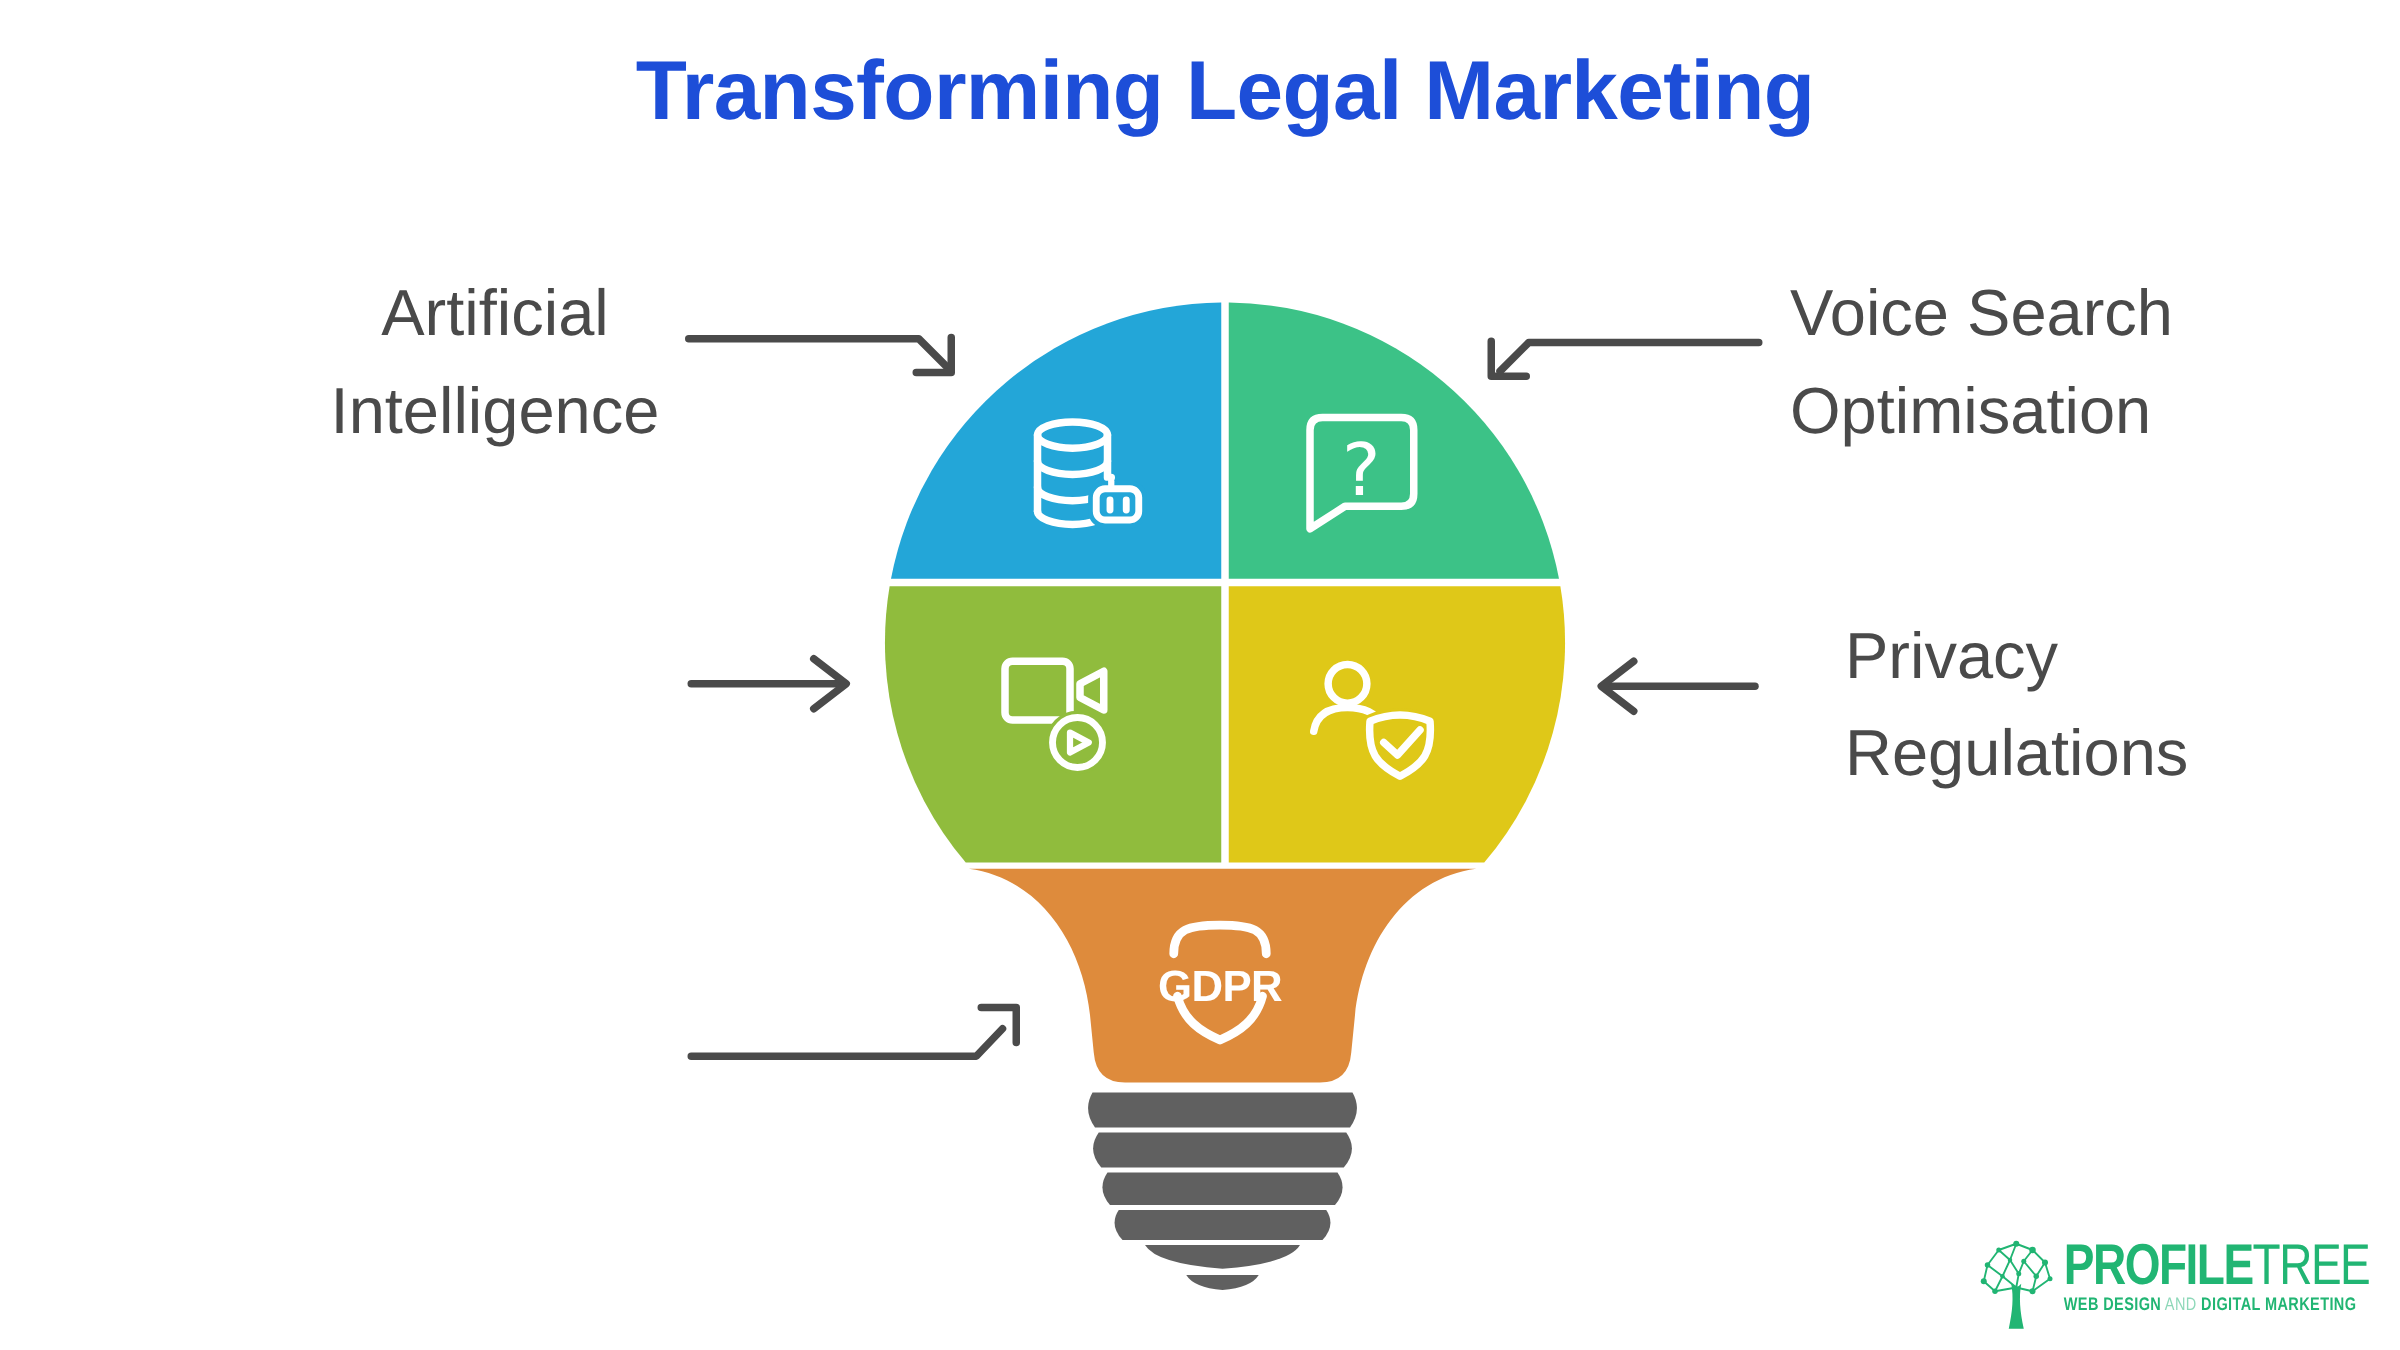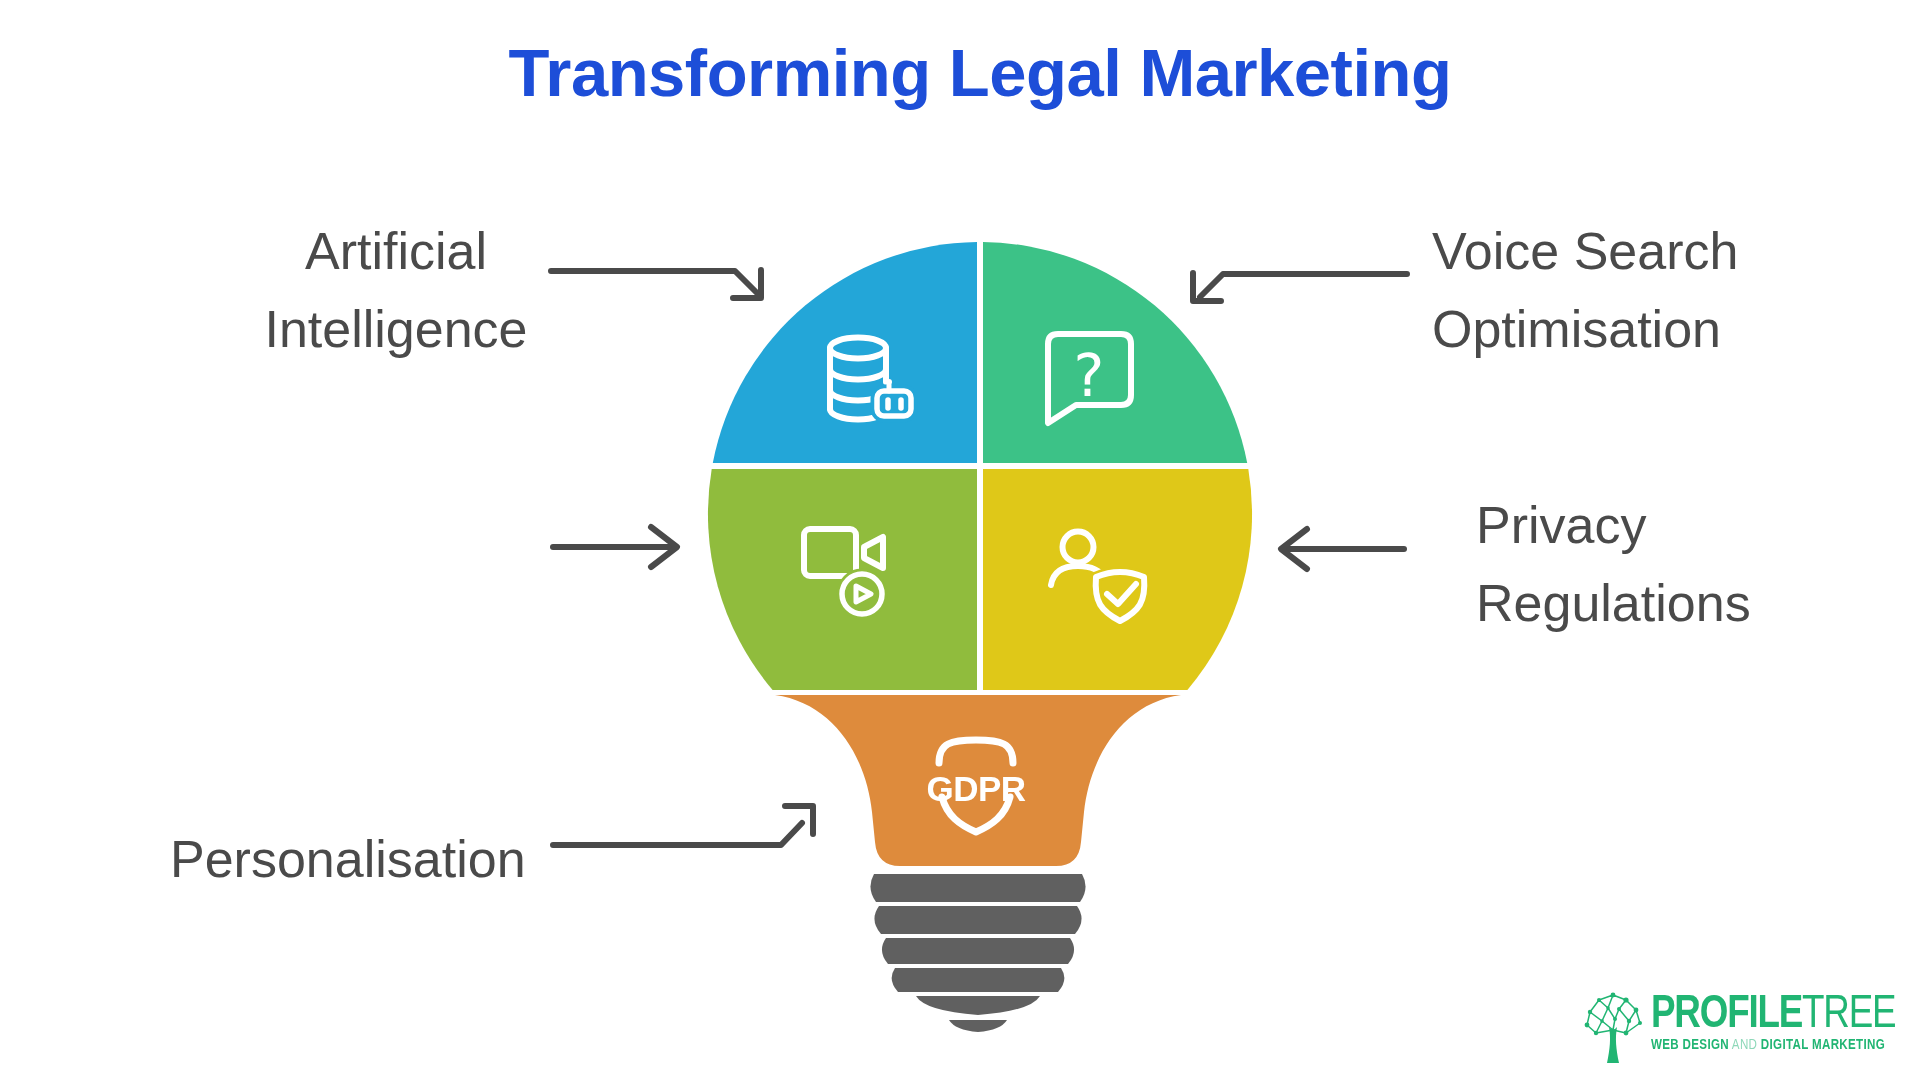--- a/index.html
+++ b/index.html
@@ -28,21 +28,20 @@
 </head>
 <body>
 
 <div class="stage">
 
   <div class="title">Transforming Legal Marketing</div>
 
   <div class="label center" style="left:240px;top:212px;width:312px;">Artificial Intelligence</div>
   <div class="label" style="left:1432px;top:212px;width:330px;">Voice Search Optimisation</div>
   <div class="label" style="left:1476px;top:486px;width:300px;">Privacy Regulations</div>
-  <div class="label" style="left:170px;top:820px;">Personalisation</div>
 
   <svg class="arrows-svg" viewBox="0 0 1920 1080" fill="none" stroke-width="6" stroke-linecap="round" stroke-linejoin="round">
     <g stroke="#4a4a4a">
       <g>
         <path d="M 551 271 L 735 271 L 757 293"></path>
         <path d="M 761 270 L 761 298 L 733 298"></path>
       </g>
       <g>
         <path d="M 1407 274 L 1223 274 L 1200 297"></path>
         <path d="M 1193 273 L 1193 301 L 1221 301"></path>

